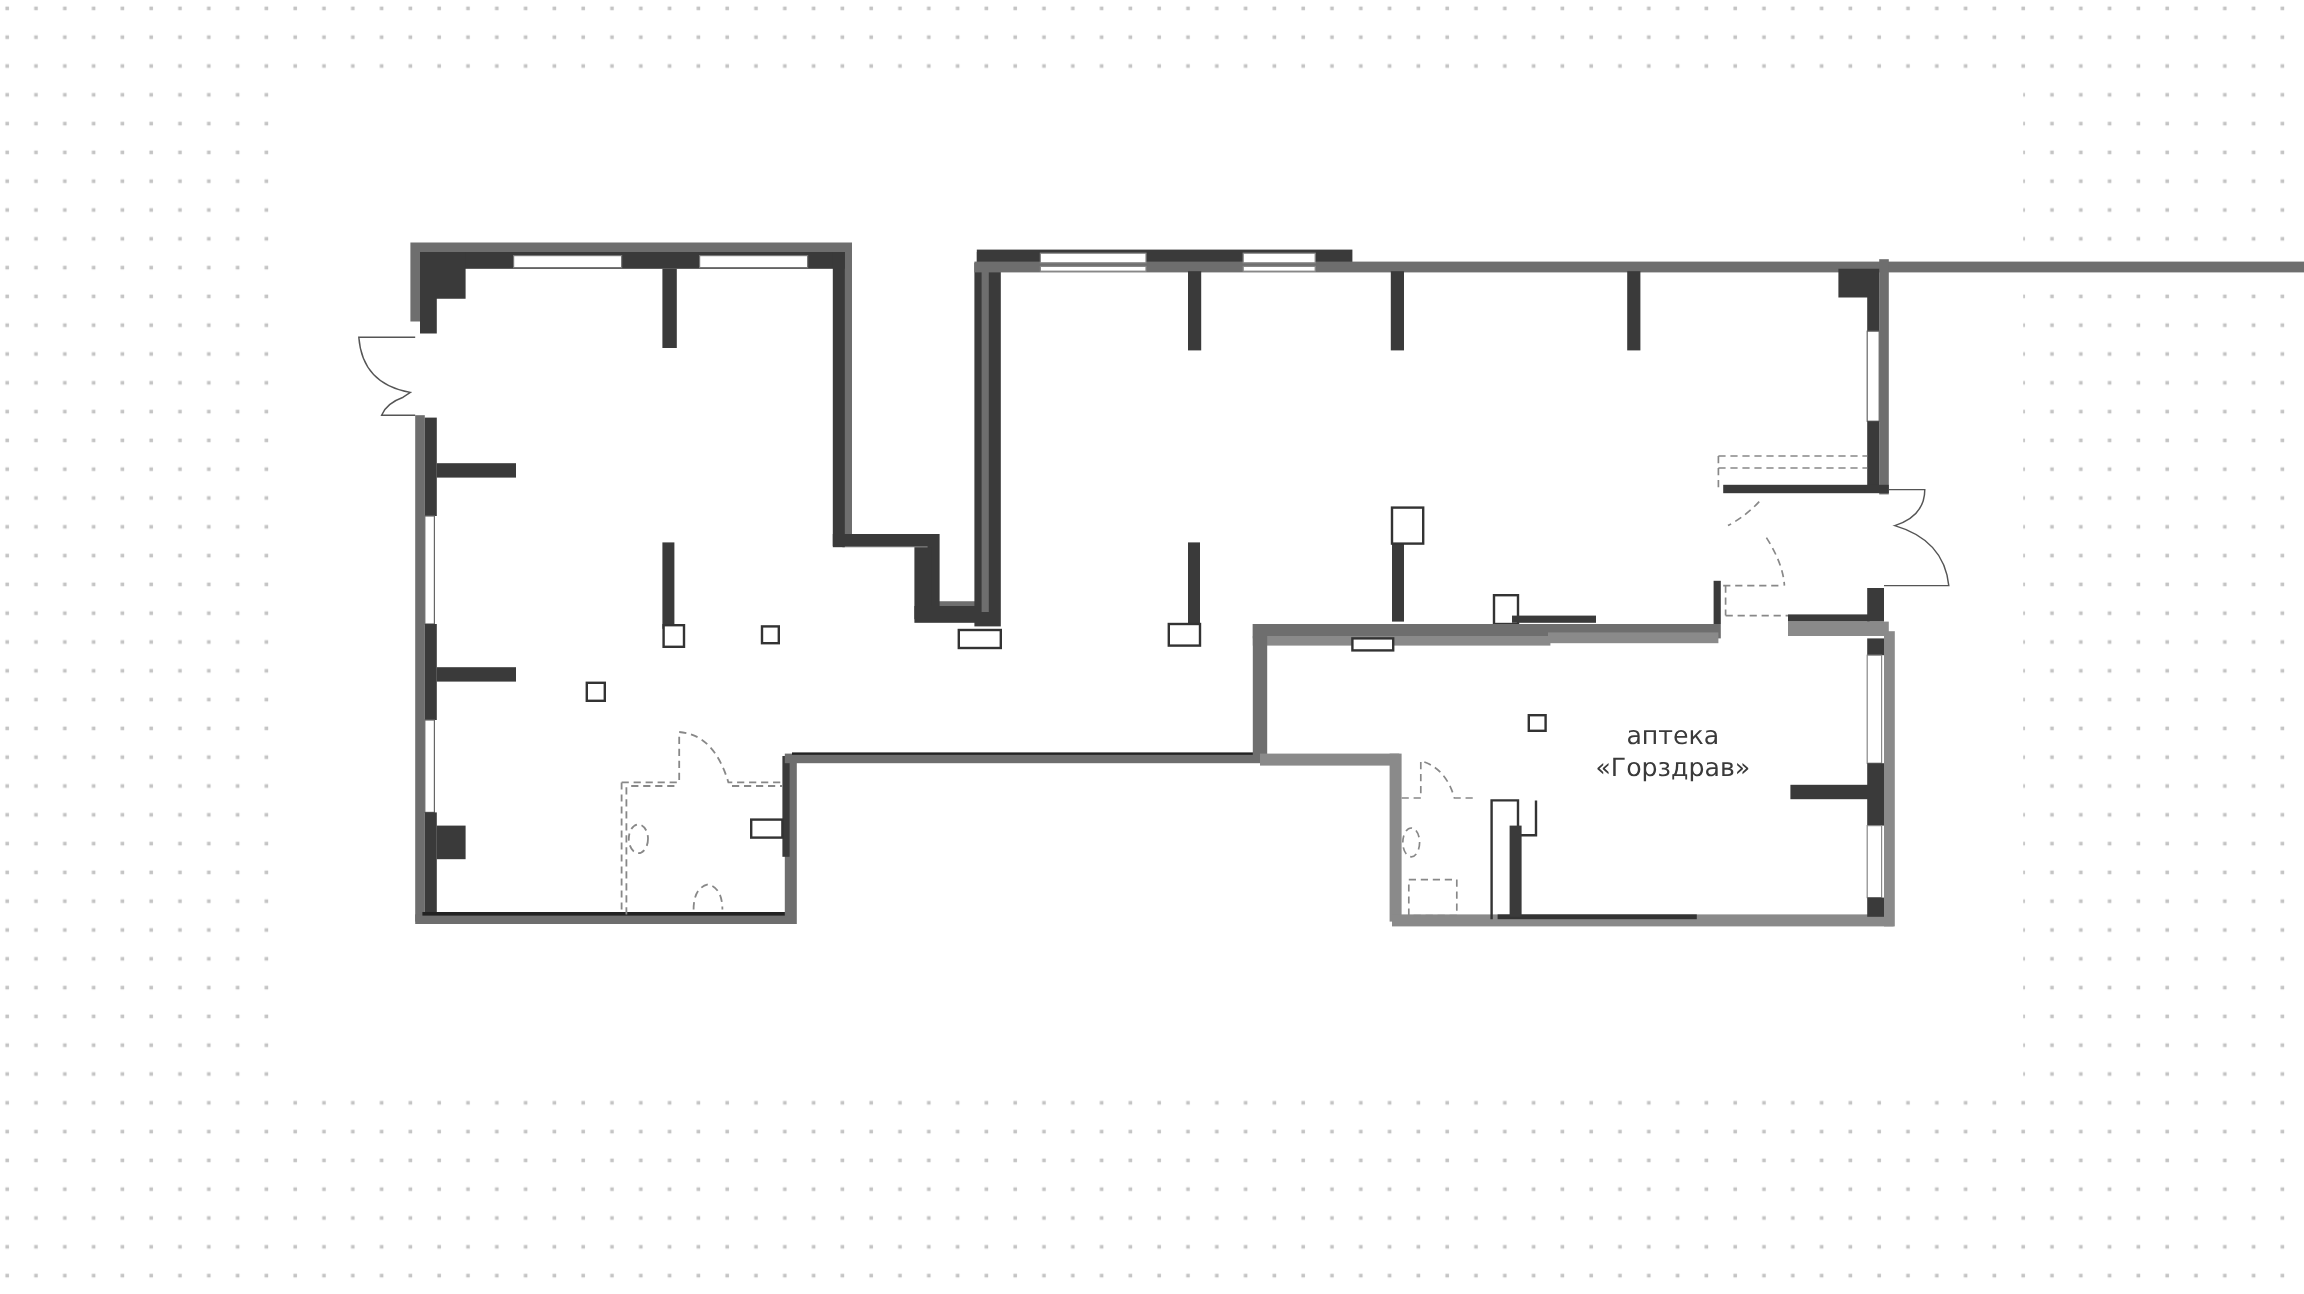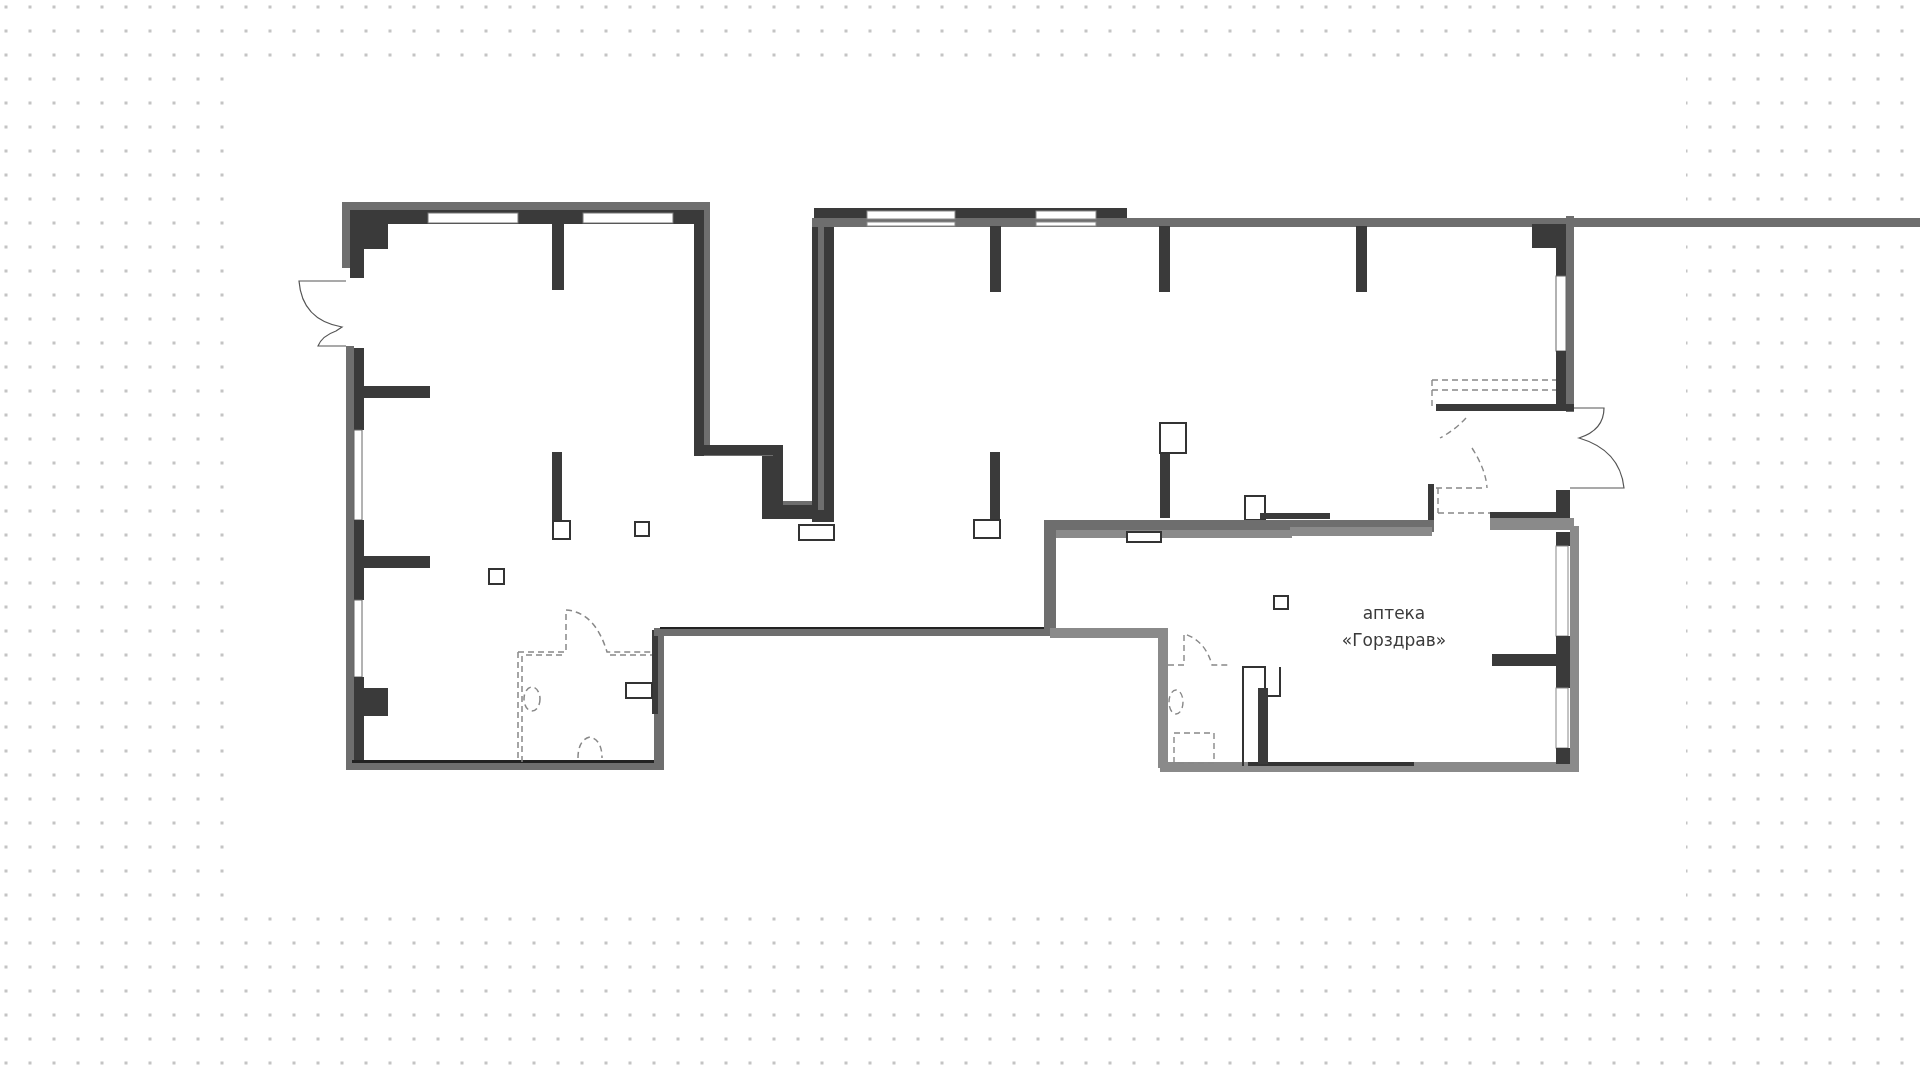--- a/index.html
+++ b/index.html
@@ -1,18 +1,18 @@
 <!DOCTYPE html>
 <html><head>
 <meta charset="utf-8">
 <style>
   html, body { margin:0; padding:0; background:#ffffff; }
   body { width:1920px; height:1078px; position:relative; overflow:hidden; font-family:"DejaVu Sans", sans-serif; }
   #canvas { position:absolute; left:0; top:0; width:1920px; height:1078px; }
-  .label { position:absolute; font-family:"DejaVu Sans", sans-serif; font-size:17px; color:#3a3a3a; text-align:center; line-height:27px; width:200px; }
+  .label { position:absolute; font-family:"DejaVu Sans", sans-serif; font-size:21px; color:#3a3a3a; text-align:center; line-height:27px; width:200px; }
 </style>
 </head>
 <body>
 
 <svg id="canvas" viewBox="0 0 1920 1078" xmlns="http://www.w3.org/2000/svg">
   <defs>
     <pattern id="dots" x="0" y="0" width="24" height="24" patternUnits="userSpaceOnUse">
       <rect x="4.5" y="5.5" width="3" height="3" fill="#c4c4c4"></rect>
     </pattern>
   </defs>

